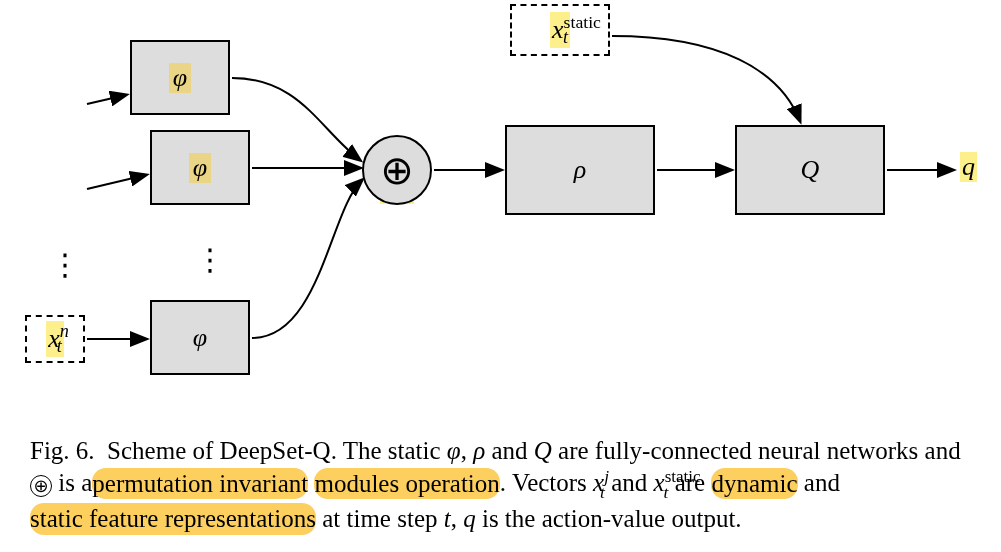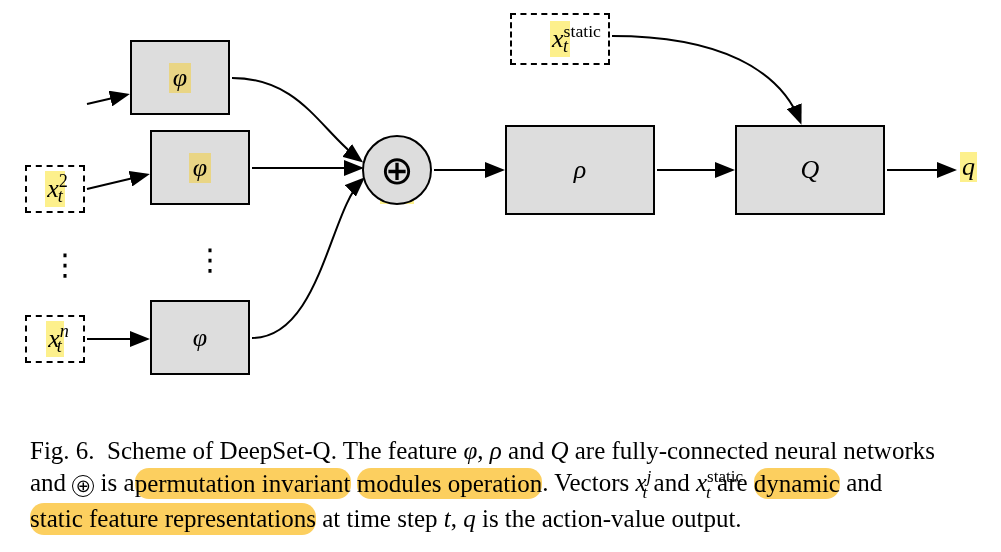--- a/index.html
+++ b/index.html
@@ -86,23 +86,20 @@
     .circle-wrap { position:relative; z-index:1; }
   </style>
 </head>
 <body>
 
 <div class="diagram">
 
   <div class="oplus-inner"></div>
 
 
-  <div class="node input-box" style="top:165px; left:25px;">
-    <span class="hl"><span class="var">x</span><span class="sup">2</span><span class="sub" style="margin-left:-10px;">t</span></span>
-  </div>
 
   <div class="vdots" style="top:260px; left:50px;">⋮</div>
 
   <div class="node input-box" style="top:315px; left:25px;">
     <span class="hl"><span class="var">x</span><span class="sup" style="font-style:italic;">n</span><span class="sub" style="margin-left:-12px;">t</span></span>
   </div>
 
   <div class="node phi-box" style="top:40px; left:130px;">
     <span class="inner-hl"><span>φ</span></span>
   </div>
@@ -122,21 +119,21 @@
   </div>
 
   <div class="node big-box" style="top:125px; left:505px;">
     <span>ρ</span>
   </div>
 
   <div class="node big-box" style="top:125px; left:735px;">
     <span style="font-style:italic;">Q</span>
   </div>
 
-  <div class="node input-box" style="top:13px; left:510px; width:100px; height:52px;">
+  <div class="node input-box" style="top:4px; left:510px; width:100px; height:52px;">
     <span class="hl"><span class="var">x</span><span class="static-sup">static</span><span class="sub" style="margin-left:-38px;">t</span></span>
   </div>
 
   <div class="node" style="top:152px; left:960px;">
     <span class="hl var">q</span>
   </div>
 
   <svg class="arrows">
     <defs>
       <marker id="ah" markerWidth="10" markerHeight="8" refX="8" refY="4" orient="auto">
@@ -161,20 +158,20 @@
     <line x1="657" y1="170" x2="731" y2="170" stroke="#000" stroke-width="2" marker-end="url(#ah)"></line>
 
     <path d="M612,36 C720,36 780,70 800,121" stroke="#000" stroke-width="2" fill="none" marker-end="url(#ah)"></path>
 
     <line x1="887" y1="170" x2="953" y2="170" stroke="#000" stroke-width="2" marker-end="url(#ah)"></line>
   </svg>
 </div>
 
 <div class="caption">
   <p>
-    <span>Fig. 6.</span>&nbsp;&nbsp;<span>Scheme of DeepSet-Q. The feature </span><span class="var">φ</span><span>, </span><span class="var">ρ</span><span> and </span><span class="var">Q</span><span> are fully-connected</span>
+    <span>Fig. 6.</span>&nbsp;&nbsp;<span>Scheme of DeepSet-Q. The static </span><span class="var">φ</span><span>, </span><span class="var">ρ</span><span> and </span><span class="var">Q</span><span> are fully-connected</span>
     <span>neural networks and </span><span style="display:inline-flex; width:22px; height:22px; border:1.5px solid #000; border-radius:50%; align-items:center; justify-content:center; font-size:18px; vertical-align:middle;">
         <span style="line-height:1;">⊕</span>
       </span><span> is a</span><span class="hl-strong"> permutation invariant</span><span> </span><span class="hl-strong">modules operation</span><span>. Vectors</span>
     <span class="var">x</span><span class="sup" style="font-style:italic;">j</span><span class="sub" style="margin-left:-9px;">t</span><span> and </span><span class="var">x</span><span class="static-sup">static</span><span class="sub" style="margin-left:-37px;">t</span><span> are </span><span class="hl-strong">dynamic</span><span> and </span><span class="hl-strong">static feature representations</span><span> at time step </span><span class="var">t</span><span>,</span>
     <span class="var">q</span><span> is the action-value output.</span>
   </p>
 </div>
 
 </body></html>

